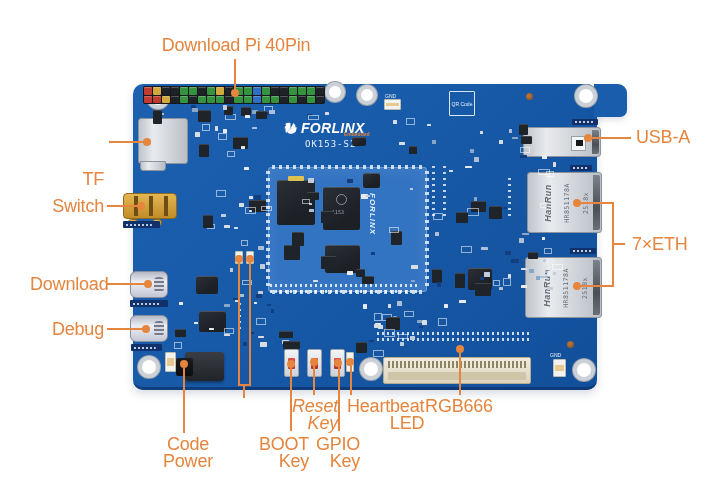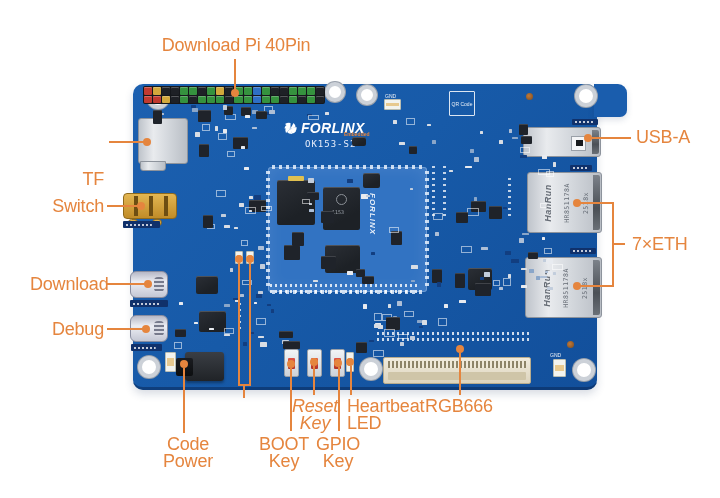--- a/index.html
+++ b/index.html
@@ -55,21 +55,21 @@
   .logo-sub{font:bold 5px "Liberation Sans",sans-serif;color:#E5853E;}
   .model{font:9px "DejaVu Sans Mono",monospace;letter-spacing:1px;color:#e8eefb;}
   .tiny{font:5px "Liberation Sans",sans-serif;color:rgba(255,255,255,.92);}
   .qr{border:1px solid rgba(255,255,255,.85);border-radius:1px;color:rgba(255,255,255,.9);
       font:5px "Liberation Sans",sans-serif;display:flex;align-items:center;justify-content:center;}
   .somtxt{font:italic bold 8px "Liberation Sans",sans-serif;color:#eaf1fb;writing-mode:vertical-rl;letter-spacing:1px;}
   .soclogo{border:1px solid #8b9096;border-radius:50%;width:9px;height:9px;}
   .socmark{font:5px "DejaVu Sans Mono",monospace;color:#9aa0a8;}
   
   .lbl{color:var(--orange);font:18px/15px "Liberation Sans",sans-serif;white-space:nowrap;letter-spacing:-.2px;}
-  .lbl .l2{display:block;margin-top:2px;}
+  .lbl .l2{display:block;margin-top:2px;text-align:right;}
   .lbl-left{width:74px;text-align:right;}
   .lbl-c{transform:translateX(-50%);text-align:center;}
   .ln{background:var(--orange);}
   .adot{width:8px;height:8px;border-radius:50%;background:var(--orange);transform:translate(-50%,-50%);}
   .fid{width:7px;height:7px;border-radius:50%;background:radial-gradient(circle at 40% 40%,#c07a3a,#7c4a1e);}
 </style>
 </head>
 <body>
 
 <div id="stage">

